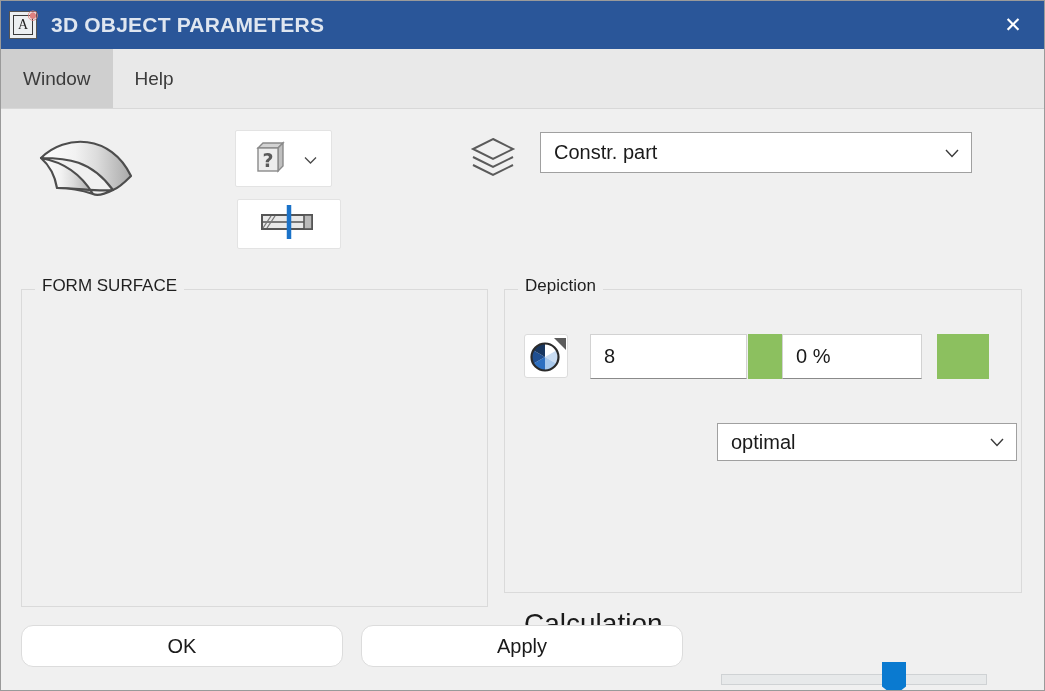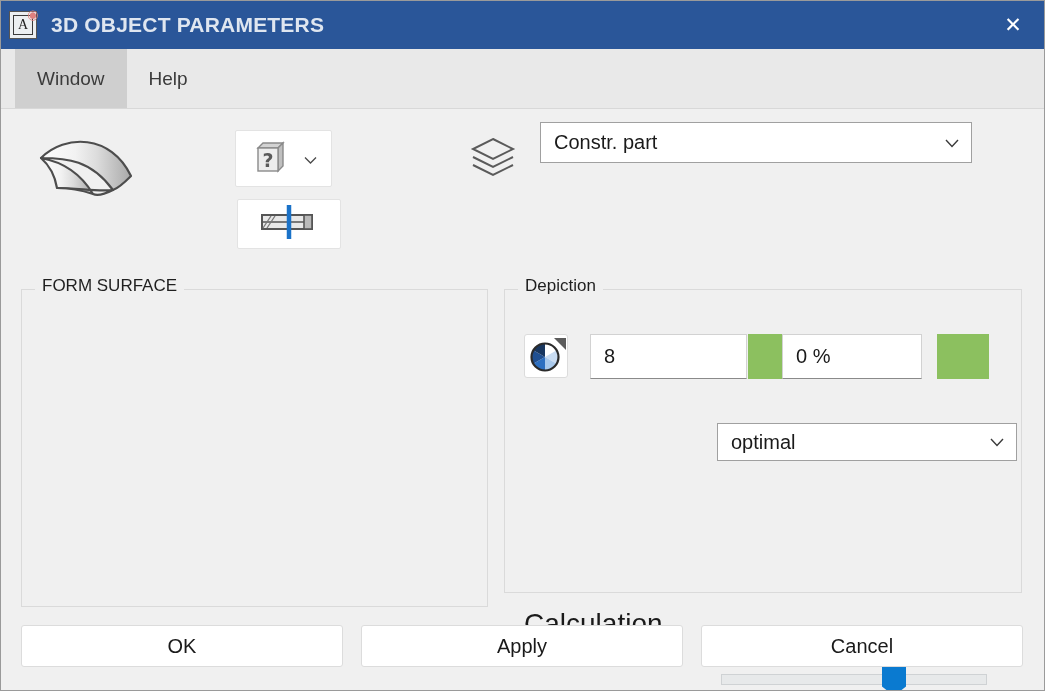--- a/index.html
+++ b/index.html
@@ -93,21 +93,20 @@
   .menubar {
     position: absolute;
     left: 0; top: 48px;
     width: 1045px;
     height: 60px;
     background: #e9e9e9;
     border-bottom: 1px solid #d8d8d8;
     box-sizing: border-box;
     display: flex;
     align-items: stretch;
-    padding-left: 14px;
   }
   .menu-item {
     display: flex;
     align-items: center;
     padding: 0 22px;
     font-size: 19px;
     color: #3b3b3b;
     cursor: pointer;
     white-space: nowrap;
   }
@@ -169,21 +168,21 @@
     color: #1a1a1a;
     white-space: nowrap;
     overflow: hidden;
   }
   .combo .chev {
     width: 38px;
     display: flex;
     align-items: center;
     justify-content: center;
   }
-  .combo.part { left: 539px; top: 12px; width: 432px; height: 41px; }
+  .combo.part { left: 539px; top: 22px; width: 432px; height: 41px; }
   .combo.calc { left: 716px; top: 313px; width: 300px; height: 38px; }
 
   
   .group {
     position: absolute;
     border: 1px solid #dadada;
     box-sizing: border-box;
   }
   .group .legend {
     position: absolute;
@@ -270,21 +269,21 @@
     left: 0; bottom: 0;
     width: 1045px;
     height: 82px;
   }
   .dlg-btn {
     position: absolute;
     top: 15px;
     height: 42px;
     background: #ffffff;
     border: 1px solid #dcdcdc;
-    border-radius: 3px;
+    border-radius: 12px;
     box-sizing: border-box;
     display: flex;
     align-items: center;
     justify-content: center;
     font-size: 20px;
     color: #1a1a1a;
     cursor: pointer;
   }
   .dlg-btn.ok     { left: 20px;  width: 322px; }
   .dlg-btn.apply  { left: 360px; width: 322px; }
@@ -417,17 +416,16 @@
       <div class="chev">
         <svg width="16" height="16" viewBox="0 0 16 16">
           <polyline points="2,5 8,11.5 14,5" fill="none" stroke="#3a3a3a" stroke-width="1.4"></polyline>
         </svg>
       </div>
     </div>
 
     <div class="btnrow">
       <div class="dlg-btn ok">OK</div>
       <div class="dlg-btn apply">Apply</div>
-      <div class="dlg-btn cancel">Cancel</div>
     </div>
 
   </div>
 </div>
 
 </body></html>

